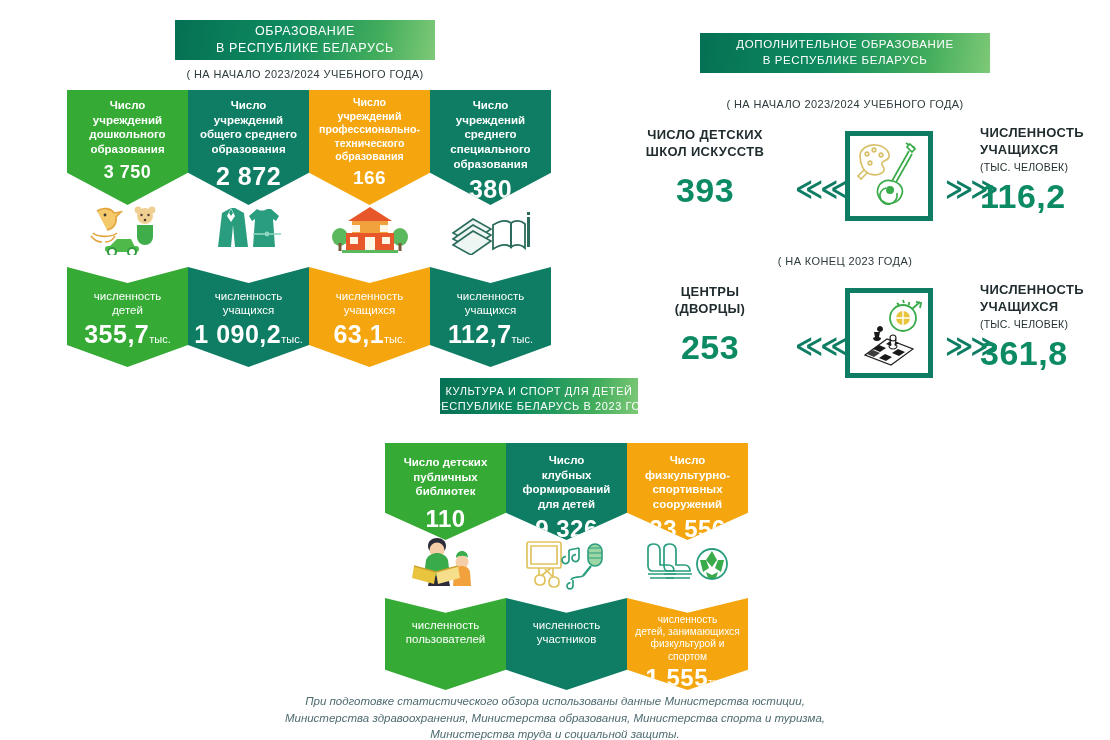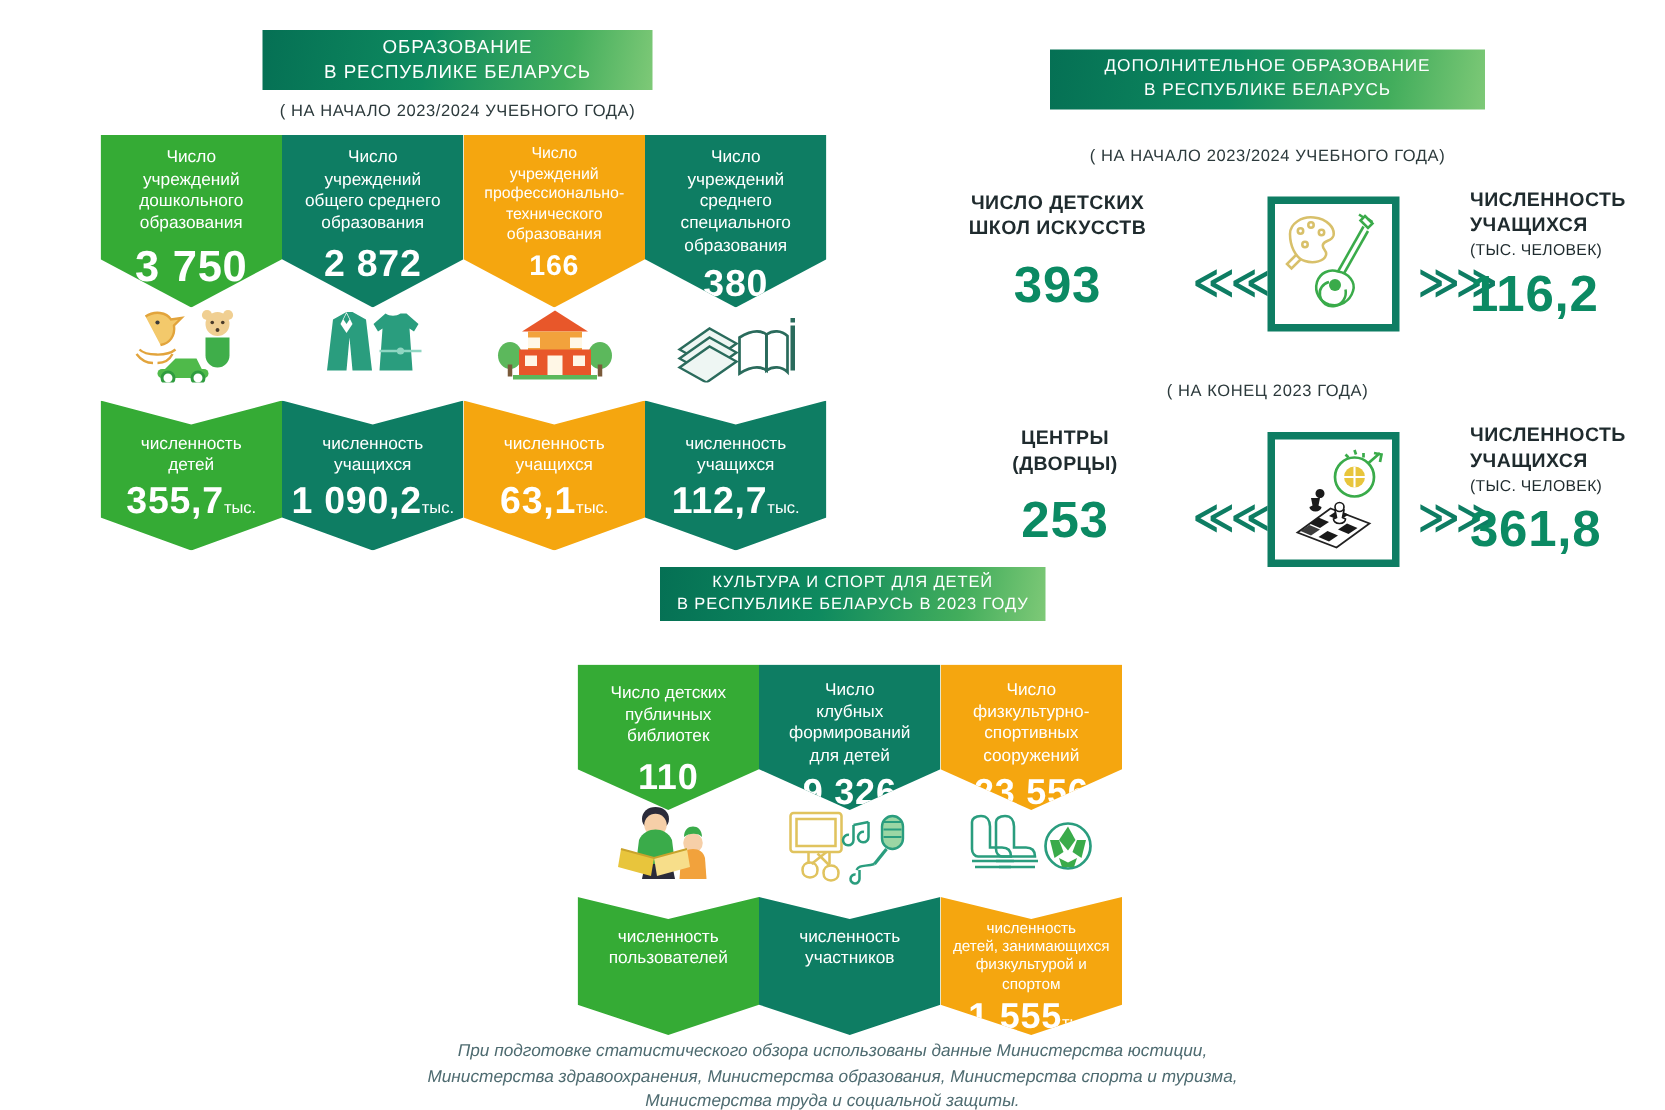--- a/index.html
+++ b/index.html
@@ -32,21 +32,21 @@
   .chev-bot{
     position:relative;width:100%;
     clip-path:polygon(0 0,50% 16%,100% 0,100% 78%,50% 100%,0 78%);
     color:#fff;text-align:center;box-sizing:border-box;
   }
   .c-green{background:#35ab35;}
   .c-teal{background:#0e7d63;}
   .c-orange{background:#f5a60f;}
 
   .lbl{
-    font-size:11.5px;line-height:1.28;padding:0 0;font-weight:400;
+    font-size:11.5px;line-height:1.28;padding:0 0;font-weight:700;
   }
   .lbl-b{font-size:11.5px;line-height:1.25;padding:0 6px;}
   .val{
     font-weight:700;letter-spacing:.5px;white-space:nowrap;
   }
   .val .unit{font-size:11px;font-weight:400;letter-spacing:0;}
 
   
   .icon-well{
     position:absolute;left:0;width:100%;display:flex;align-items:center;justify-content:center;
@@ -80,21 +80,21 @@
 <div class="abs subnote" style="left:175px;top:68px;width:260px;">( НА НАЧАЛО 2023/2024 УЧЕБНОГО ГОДА)</div>
 
 <div class="abs chev-group" style="left:67px;top:90px;width:484px;height:275px;">
 
   <div class="chev-col" style="width:121px;">
     <div class="chev-top c-green" style="height:115px;padding-top:8px;">
       <div class="lbl" style="white-space:pre-line;">Число
 учреждений
 дошкольного
 образования</div>
-      <div class="val" style="font-size:29px;margin-top:5px;">3 750</div>
+      <div class="val" style="font-size:18px;margin-top:5px;">3 750</div>
     </div>
     <div class="icon-well" style="top:108px;height:62px;">
       <svg width="86" height="52" viewBox="0 0 86 52">
         <g fill="none" stroke="#2f9c3f" stroke-width="1.6">
           <path d="M12 8c6-4 14-3 17 2l7-1-5 5c1 7-3 12-9 13" fill="#f3c96b" stroke="#e2a43c"></path>
           <circle cx="20" cy="12" r="1.4" fill="#3a3a3a" stroke="none"></circle>
           <path d="M8 30c4 4 18 5 24 0" stroke="#e2a43c"></path>
           <path d="M6 33c3 4 7 6 11 6M30 33c-2 4-6 6-10 6" stroke="#e2a43c"></path>
         </g>
         <g>
@@ -303,21 +303,21 @@
   </div>
   <div class="abs arrows" style="left:320px;top:48px;">≫≫</div>
   <div class="abs" style="left:355px;top:0;width:160px;">
     <div class="stat-title" style="white-space:pre-line;text-align:left;">ЧИСЛЕННОСТЬ
 УЧАЩИХСЯ</div>
     <div class="stat-sub" style="text-align:left;margin-top:2px;">(ТЫС. ЧЕЛОВЕК)</div>
     <div class="stat-num" style="text-align:left;margin-top:4px;">361,8</div>
   </div>
 </div>
 
-<div class="abs banner grad" style="left:440px;top:378px;width:257px;height:36px;font-size:11px;">
+<div class="abs banner grad" style="left:440px;top:378px;width:198px;height:36px;font-size:11px;justify-content:flex-end;">
   <div class="banner-line">КУЛЬТУРА И СПОРТ ДЛЯ ДЕТЕЙ</div>
   <div class="banner-line">В РЕСПУБЛИКЕ БЕЛАРУСЬ В 2023 ГОДУ</div>
 </div>
 
 <div class="abs chev-group" style="left:385px;top:443px;width:363px;height:240px;">
 
   <div class="chev-col" style="width:121px;">
     <div class="chev-top c-green" style="height:97px;padding-top:12px;">
       <div class="lbl" style="white-space:pre-line;">Число детских
 публичных

